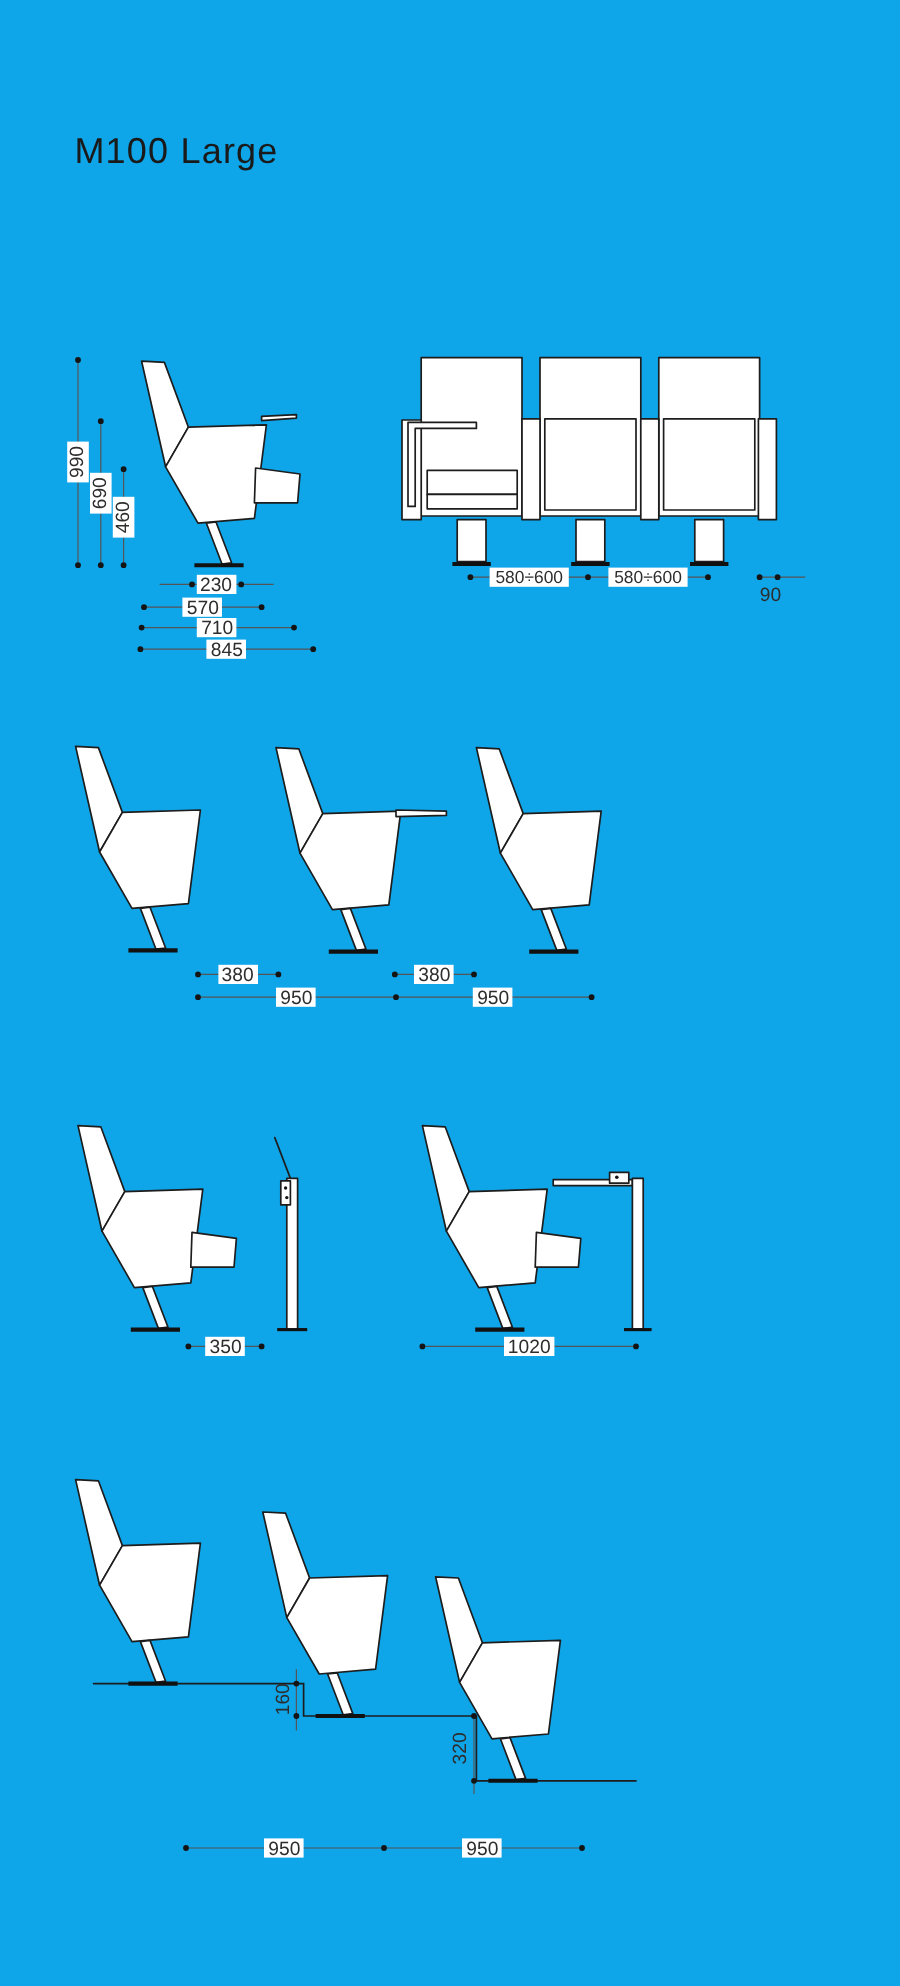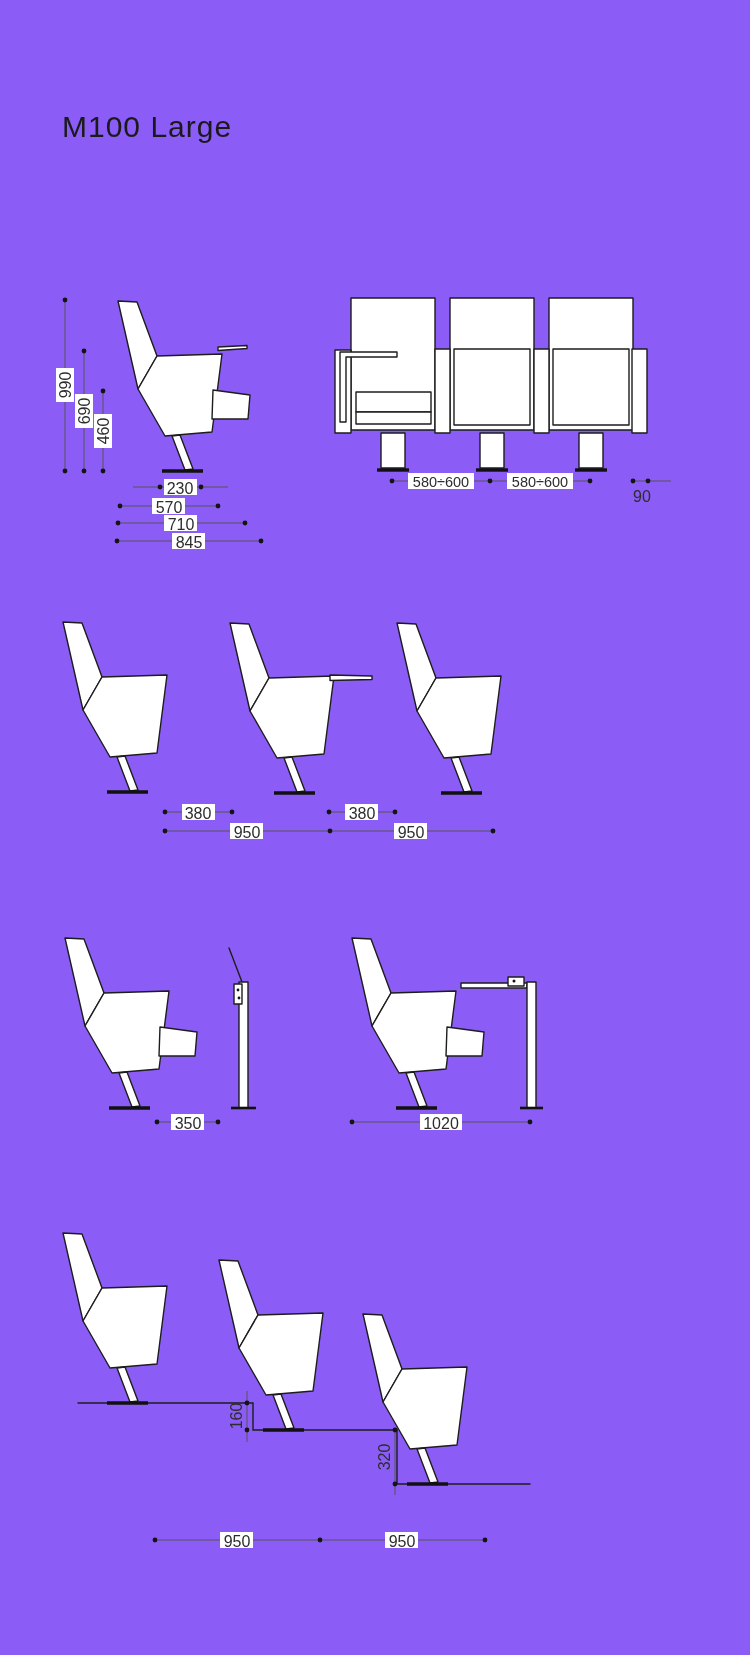--- a/index.html
+++ b/index.html
@@ -1,16 +1,16 @@
 <!DOCTYPE html>
 <html><head>
 <meta charset="utf-8">
 <style>
   html,body{margin:0;padding:0;background:#fff;}
-  .page{position:relative;width:750px;height:1655px;background:#8b5cf6;overflow:hidden;
+  .page{position:relative;width:750px;height:1655px;background:#0ea5e9;overflow:hidden;
         font-family:"Liberation Sans",sans-serif;}
   .title{position:absolute;left:62px;top:110px;font-size:30px;font-weight:400;
          letter-spacing:1px;color:#1a1a1a;margin:0;}
   svg{position:absolute;left:0;top:0;}
   .shape{fill:#ffffff;stroke:#1d1d1d;stroke-width:1.4;stroke-linejoin:round;}
   .st{fill:none;stroke:#1d1d1d;stroke-width:1.4;stroke-linecap:round;}
   .foot{stroke:#111111;stroke-width:3.4;fill:none;}
   .foot2{stroke:#111111;stroke-width:2.6;fill:none;}
   .diml{stroke:#555555;stroke-width:1;fill:none;}
   .dot{fill:#141414;}

